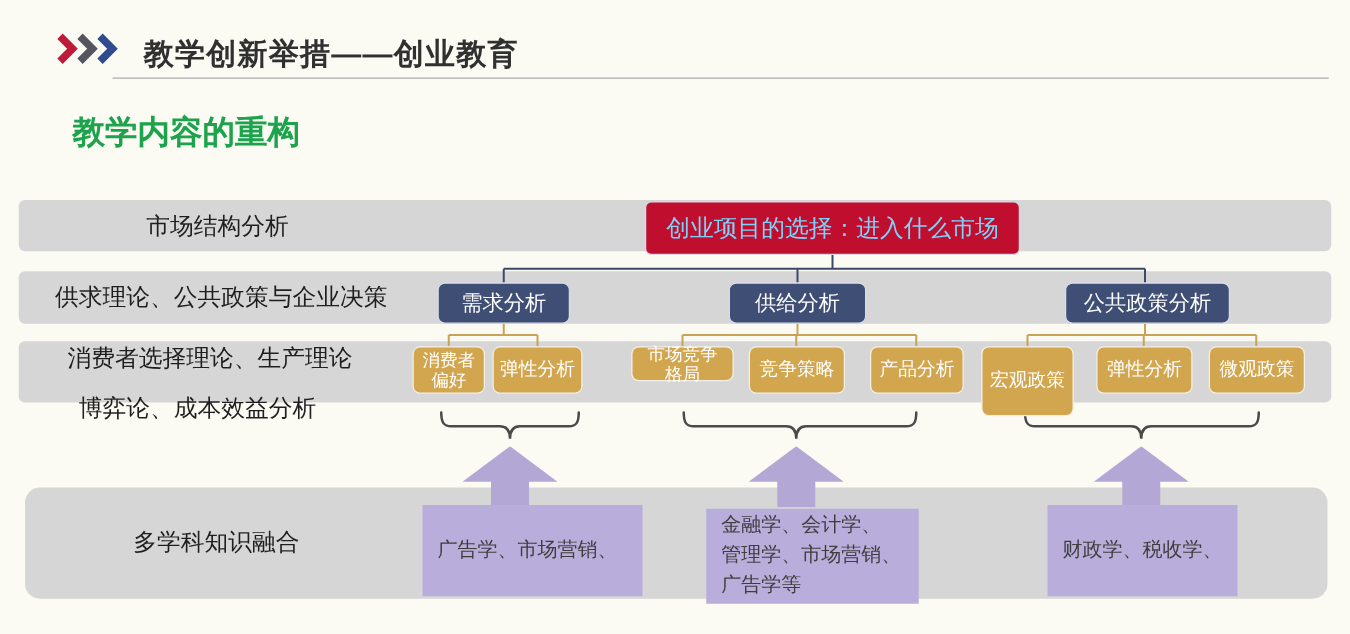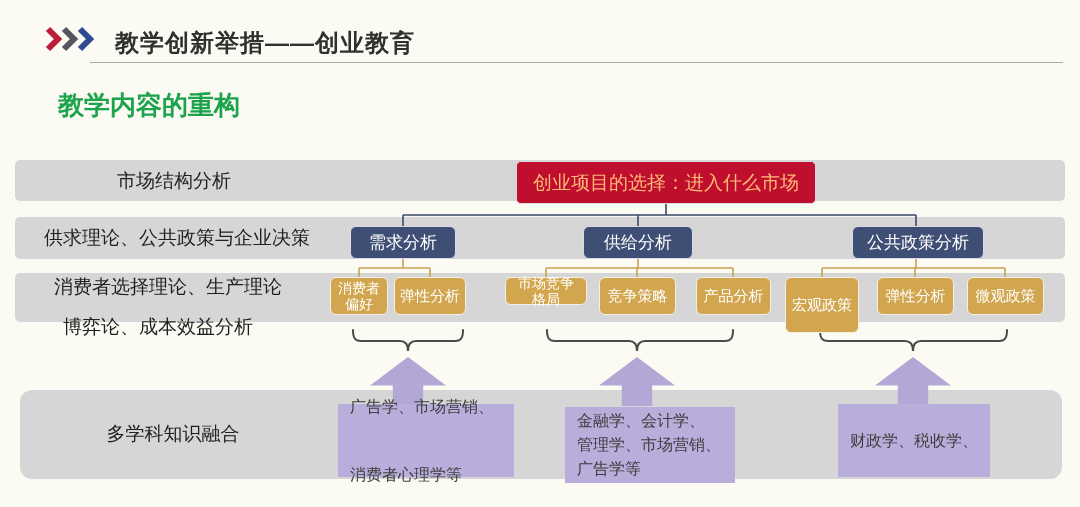--- a/index.html
+++ b/index.html
@@ -21,21 +21,21 @@
   }
   
   .band{background:#D6D6D6;border-radius:5px;}
   .band-label{
     font-size:19px;color:#1F1F1F;white-space:nowrap;
     transform:translate(-50%,-50%);
   }
   
   .root-box{
     background:#C00E2E;border:1.5px solid #D8D8E2;border-radius:5px;
-    color:#fdba74;font-size:19px;display:flex;align-items:center;justify-content:center;
+    color:#7dd3fc;font-size:19px;display:flex;align-items:center;justify-content:center;
     white-space:nowrap;box-sizing:border-box;
   }
   .blue-box{
     background:#3E4E74;border:1.5px solid #D9DCE8;border-radius:6px;
     color:#FFFFFF;font-size:17px;display:flex;align-items:center;justify-content:center;
     white-space:nowrap;box-sizing:border-box;
   }
   .gold-box{
     background:#D2A64E;border:1.5px solid #F3F0E7;border-radius:6px;
     color:#FFFFFF;display:flex;flex-direction:column;align-items:center;justify-content:center;
@@ -129,21 +129,20 @@
 <div class="abs gold-box gold-1" style="left:967px;top:277px;width:77px;height:38px;">
   <span class="ln">微观政策</span>
 </div>
 
 <div class="abs up-arrow" style="left:370px;top:357px;width:76px;height:49px;"></div>
 <div class="abs up-arrow" style="left:599px;top:357px;width:76px;height:49px;"></div>
 <div class="abs up-arrow" style="left:875px;top:357px;width:76px;height:49px;"></div>
 
 <div class="abs purple-box" style="left:338px;top:404px;width:176px;height:73px;gap:44px;">
   <span class="ln">广告学、市场营销、</span>
-  <span class="ln">消费者心理学等</span>
 </div>
 <div class="abs purple-box" style="left:565px;top:407px;width:170px;height:76px;">
   <span class="ln">金融学、会计学、</span>
   <span class="ln">管理学、市场营销、</span>
   <span class="ln">广告学等</span>
 </div>
 <div class="abs purple-box" style="left:838px;top:404px;width:152px;height:73px;">
   <span class="ln">财政学、税收学、</span>
 </div>
 

